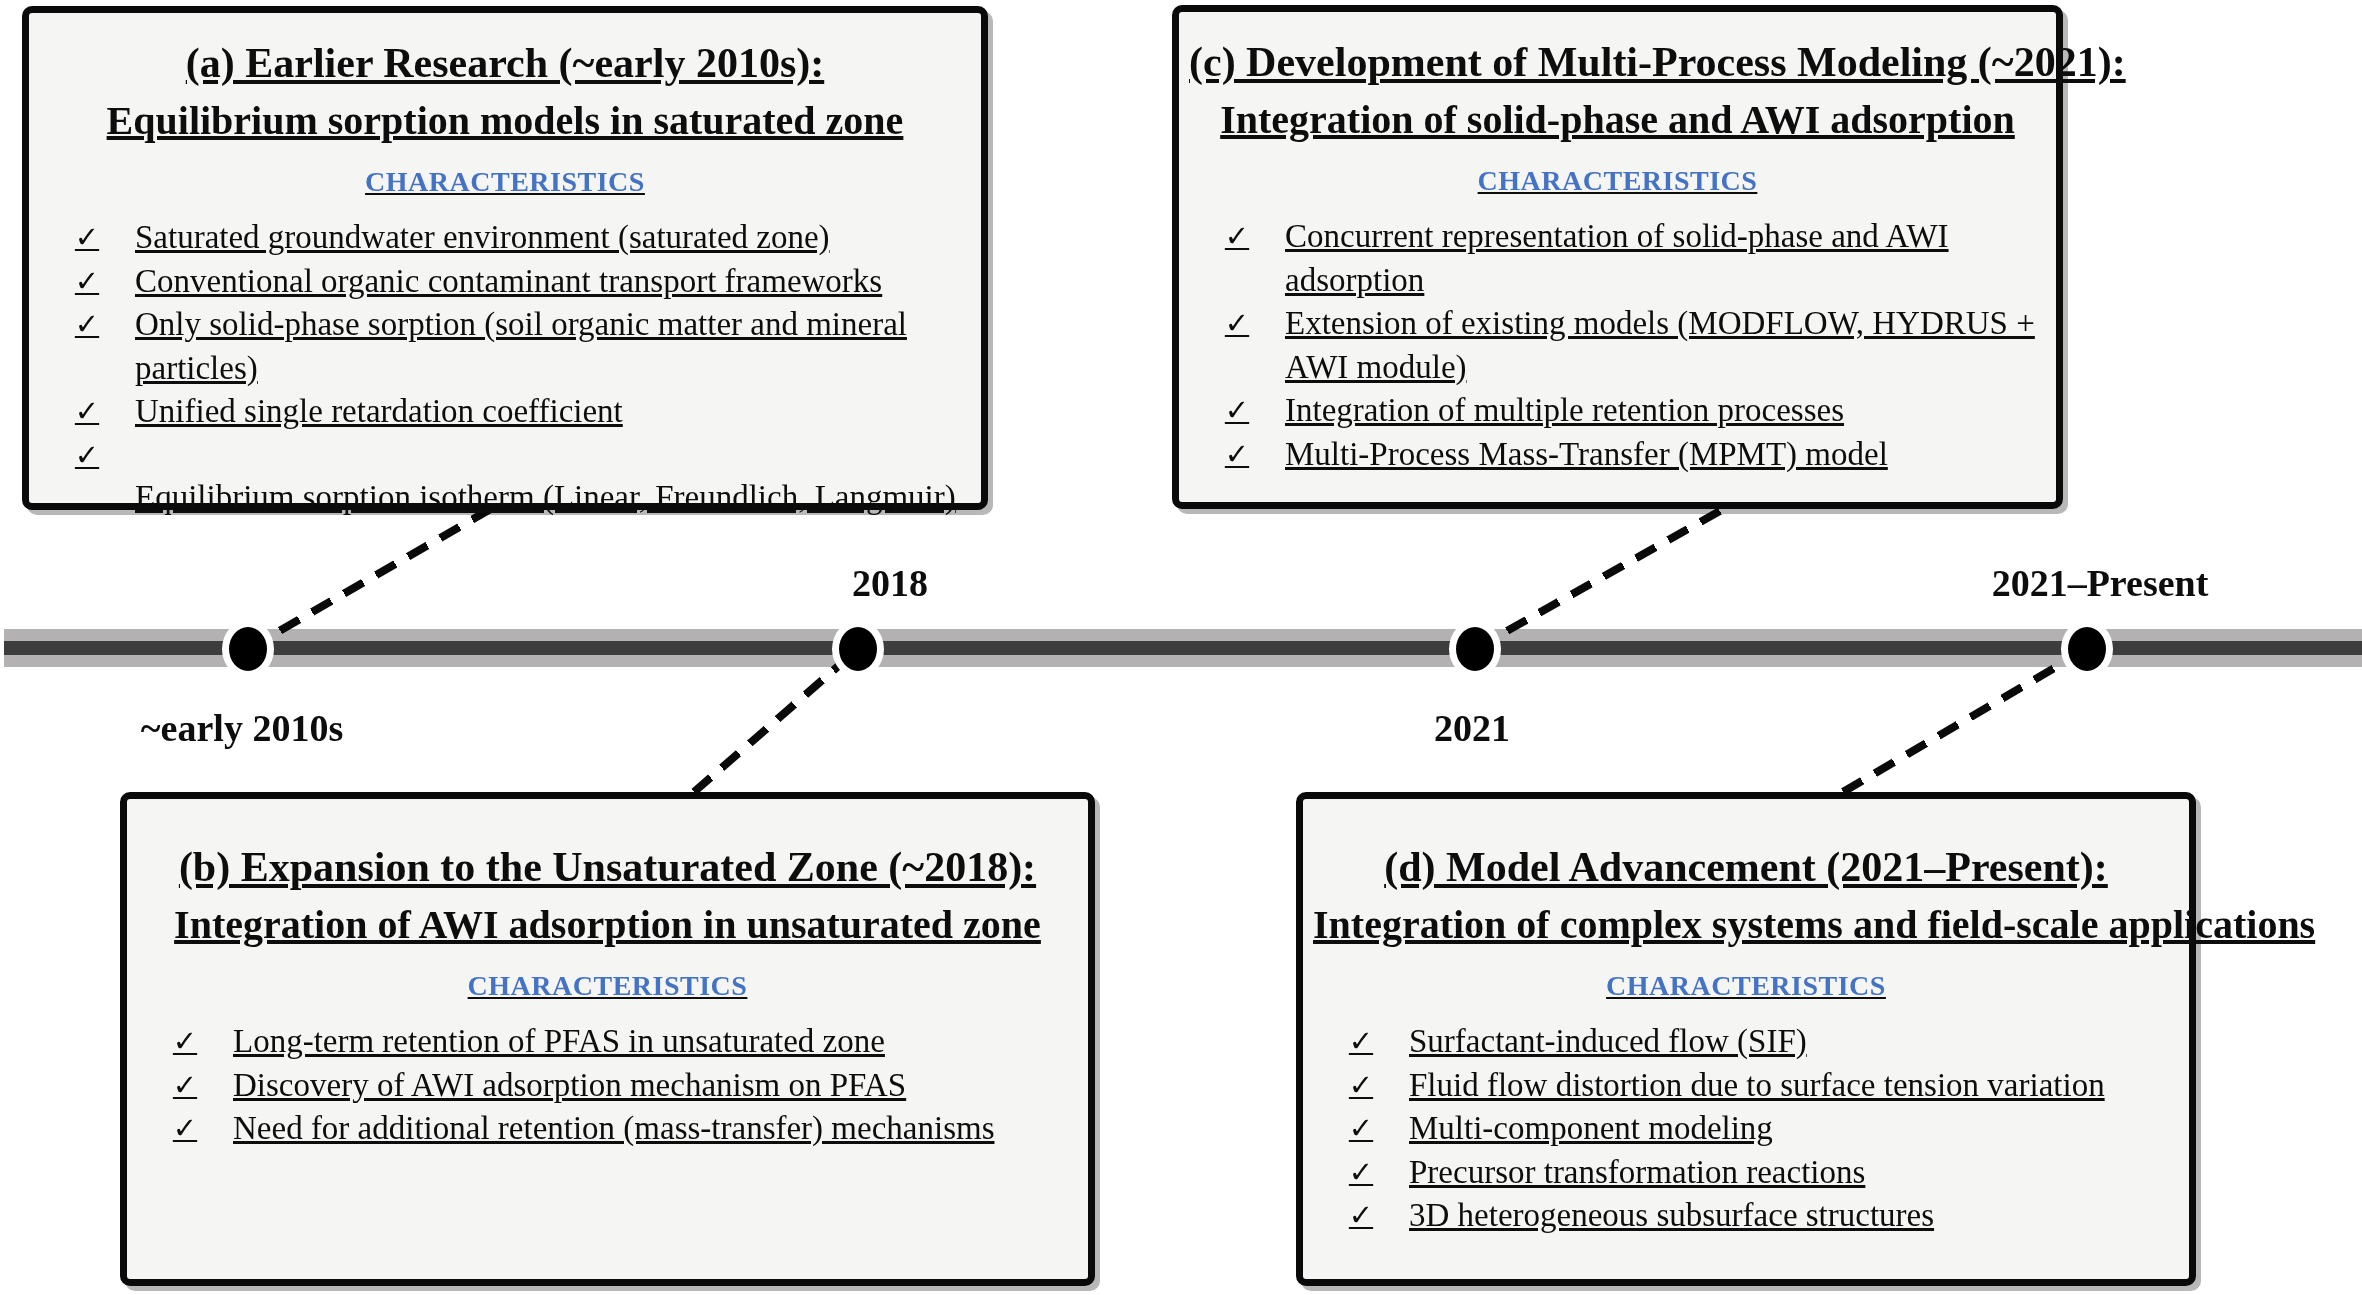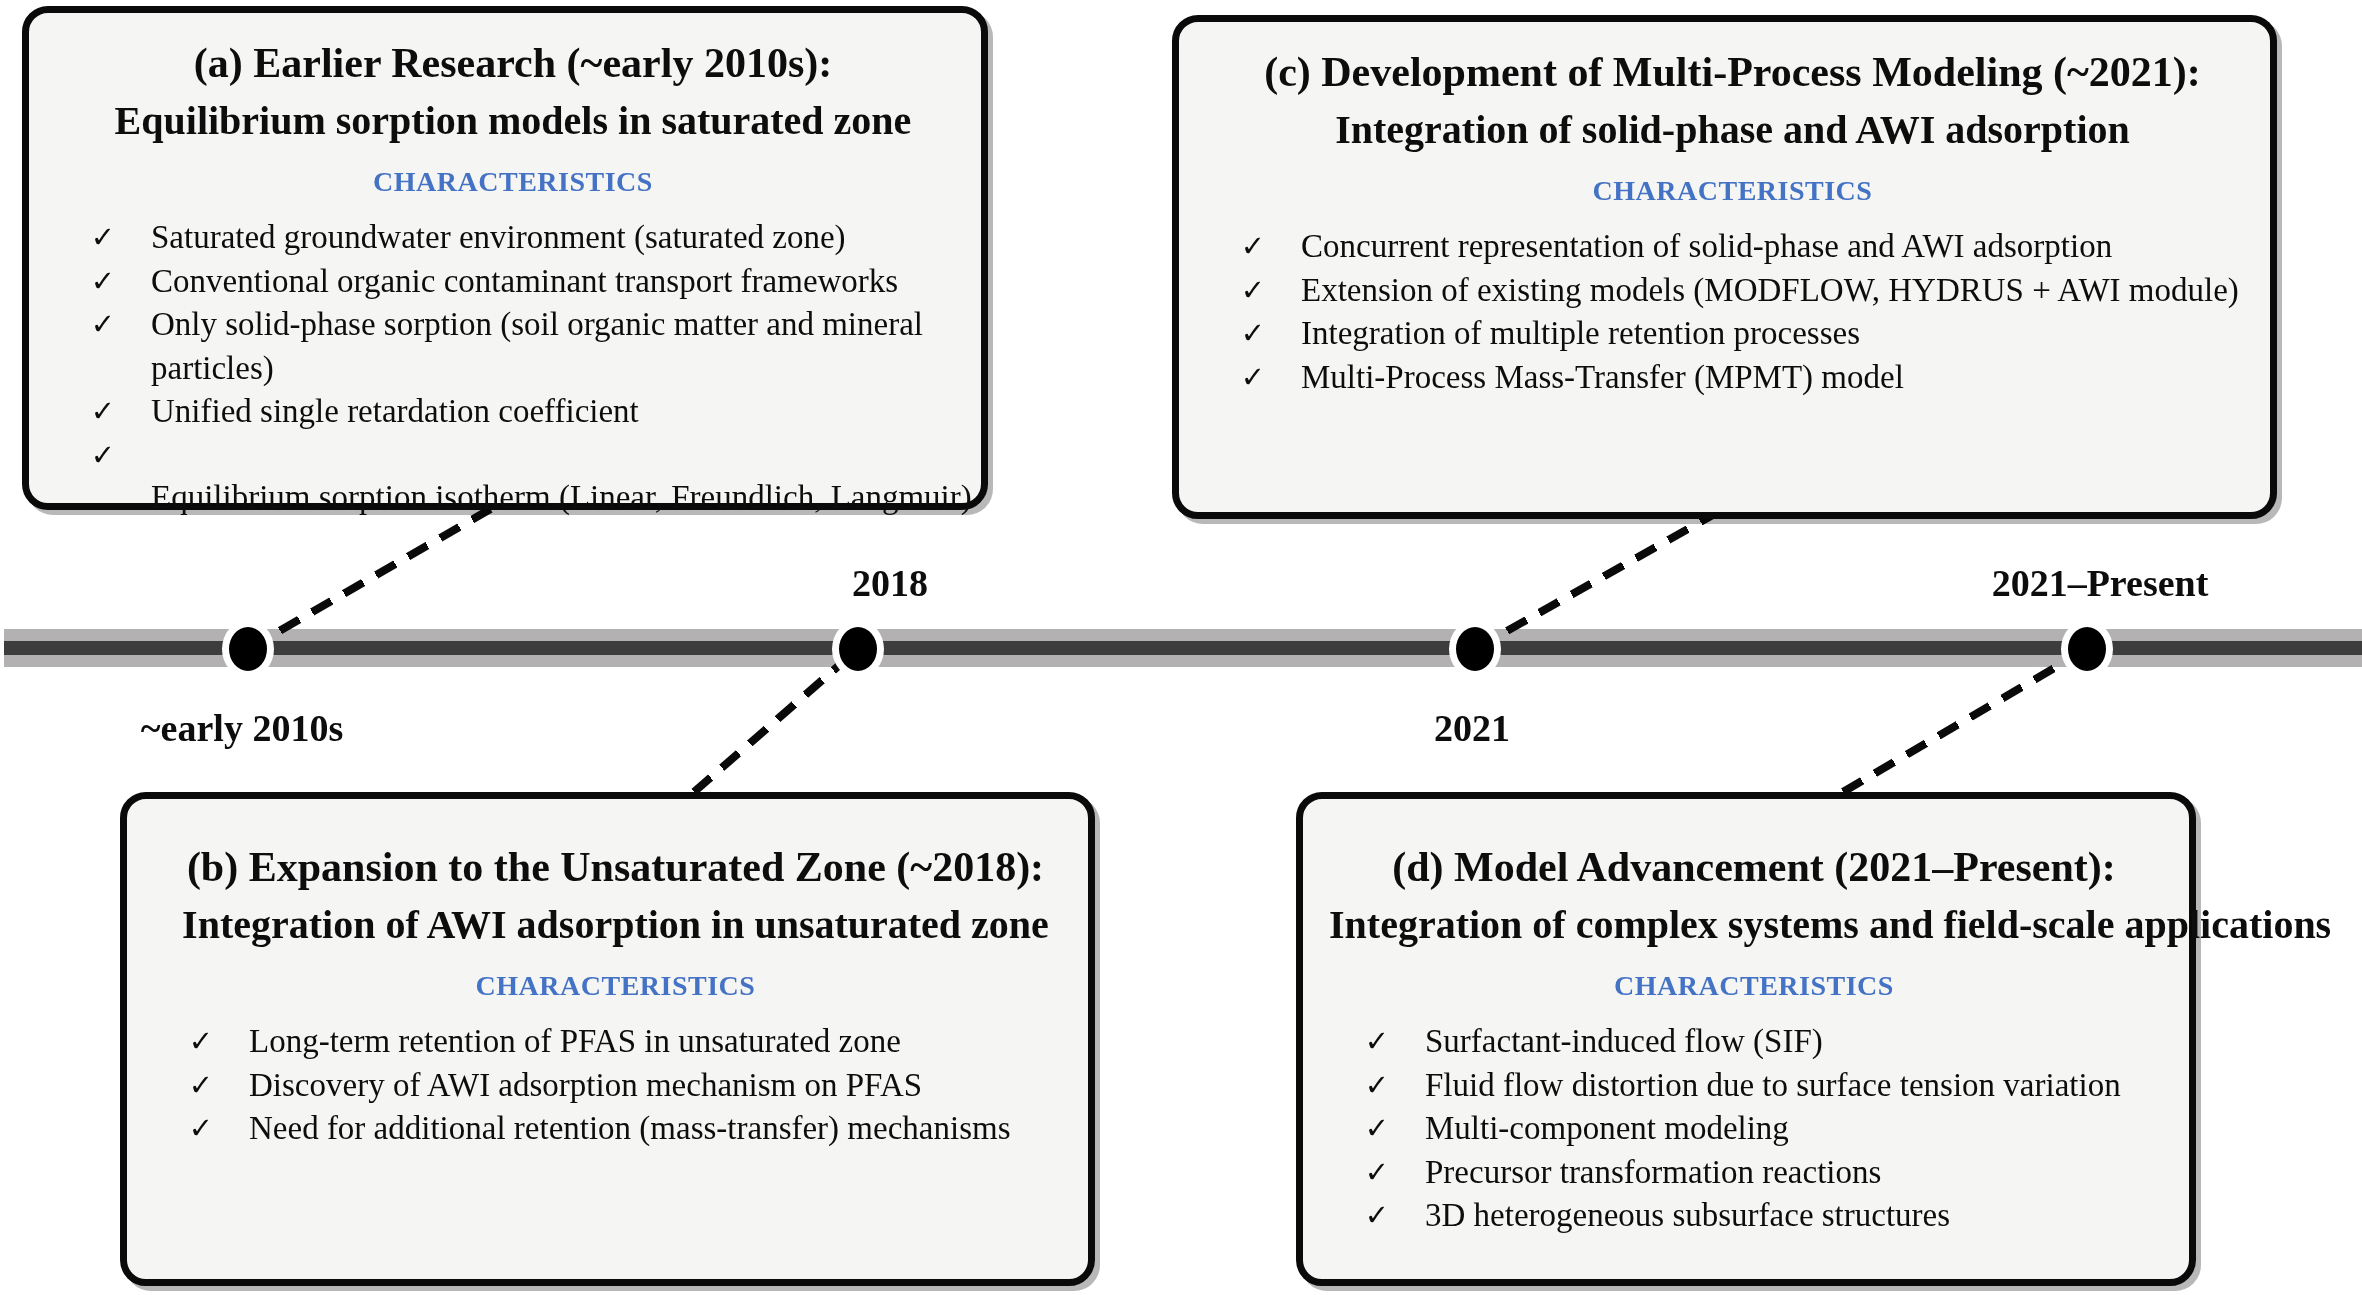--- a/index.html
+++ b/index.html
@@ -58,29 +58,30 @@
   .c1{left:248px;top:645px;width:280px;transform:rotate(-30deg);}
   .c2{left:694px;top:788px;width:220px;transform:rotate(-41.1deg);}
   .c3{left:1475px;top:645px;width:287px;transform:rotate(-29.4deg);}
   .c4{left:1843px;top:788px;width:285px;transform:rotate(-30.4deg);}
 
   
   .box{
     position:absolute;
     background:var(--box-bg);
     border:7px solid var(--line-black);
-    border-radius:26px;
+    border-radius:10px;
     box-shadow:5px 5px 0 rgba(0,0,0,0.28);
     box-sizing:border-box;
-    padding:26px 10px 0 26px;
+    padding:26px 10px 0 10px;
     text-align:center;
+    text-decoration:underline;
   }
   .box.lower{padding-top:44px;}
   .pos-a{left:22px;  top:6px;   width:966px; height:504px;}
-  .pos-c{left:1172px;top:15px;   width:1105px;height:504px;}
+  .pos-c{left:1172px;top:5px;   width:891px;height:504px;}
   .pos-b{left:120px; top:792px; width:975px; height:494px;}
   .pos-d{left:1296px;top:792px; width:900px;height:494px;}
 
   .box-title{
     margin:0;font-size:42px;font-weight:bold;line-height:1.15;white-space:nowrap;
   }
   .box-subtitle{
     margin:12px 0 0 0;font-size:40px;font-weight:bold;line-height:1.12;white-space:nowrap;
   }
   .characteristics{

